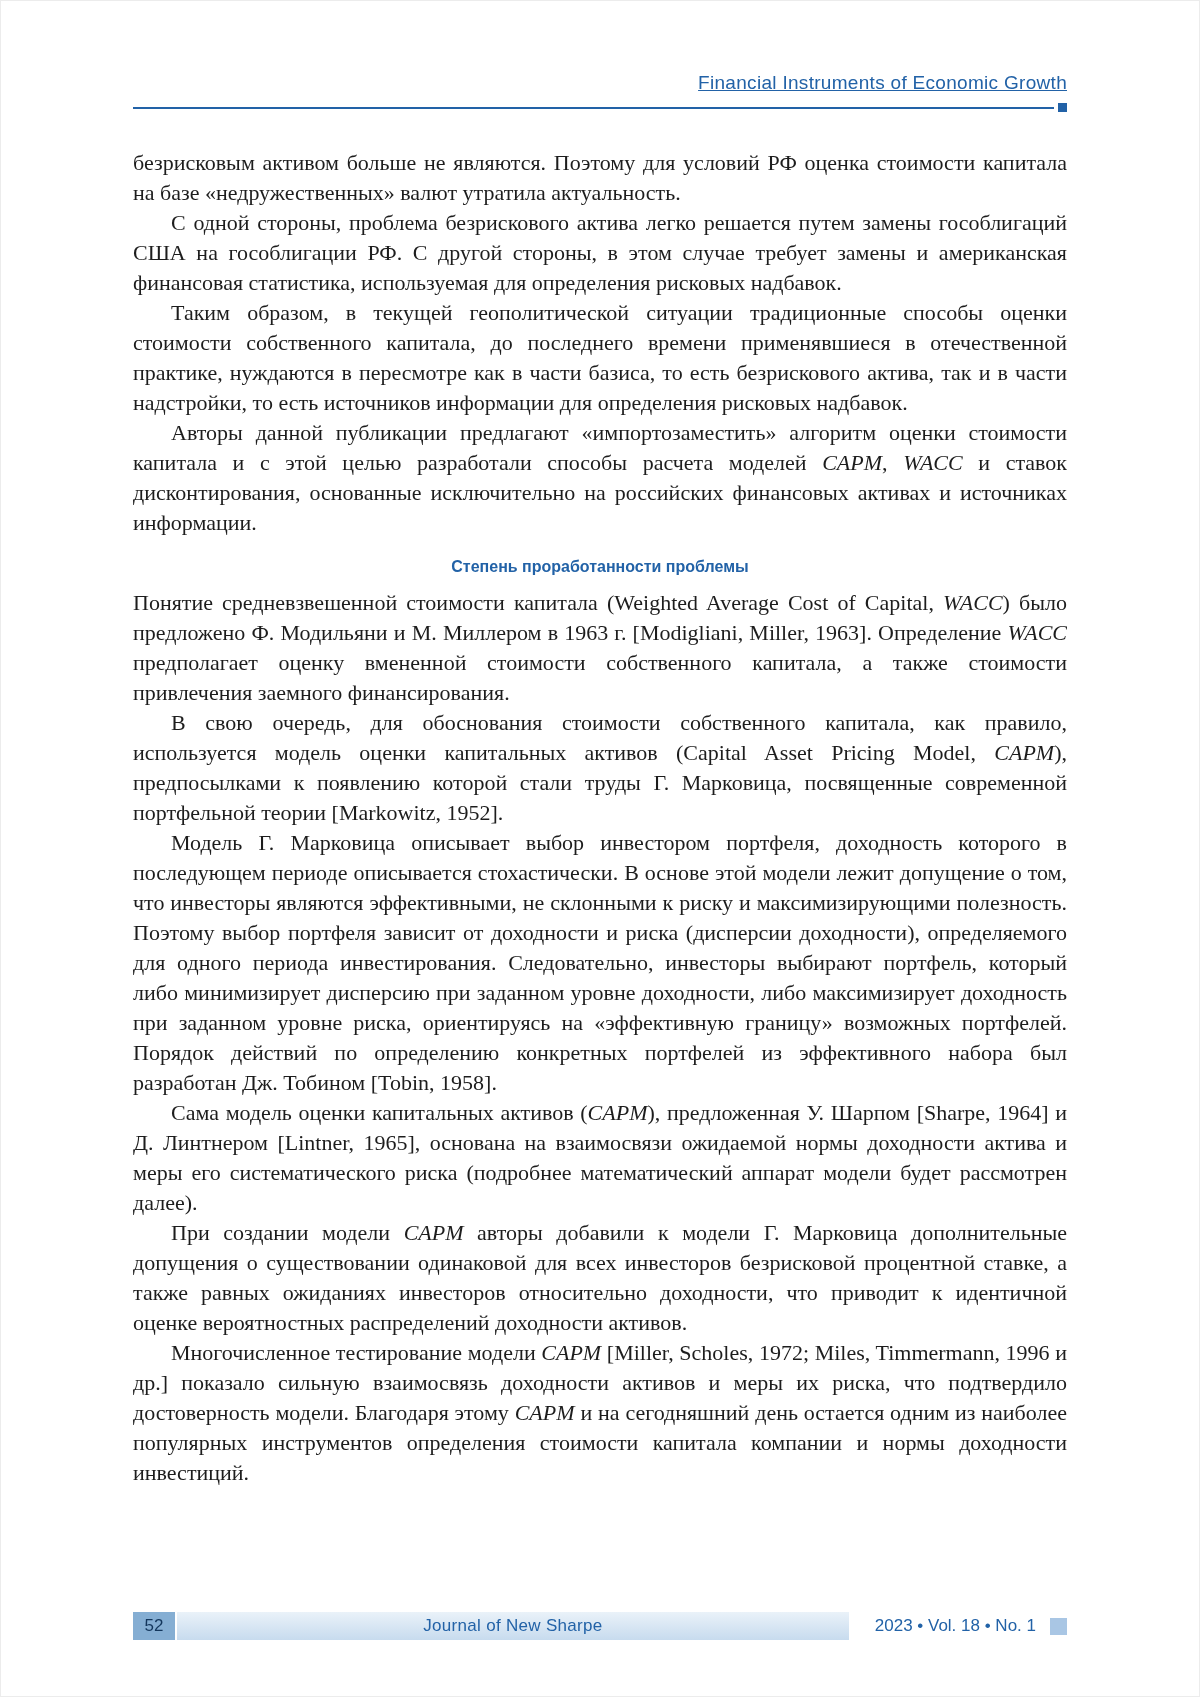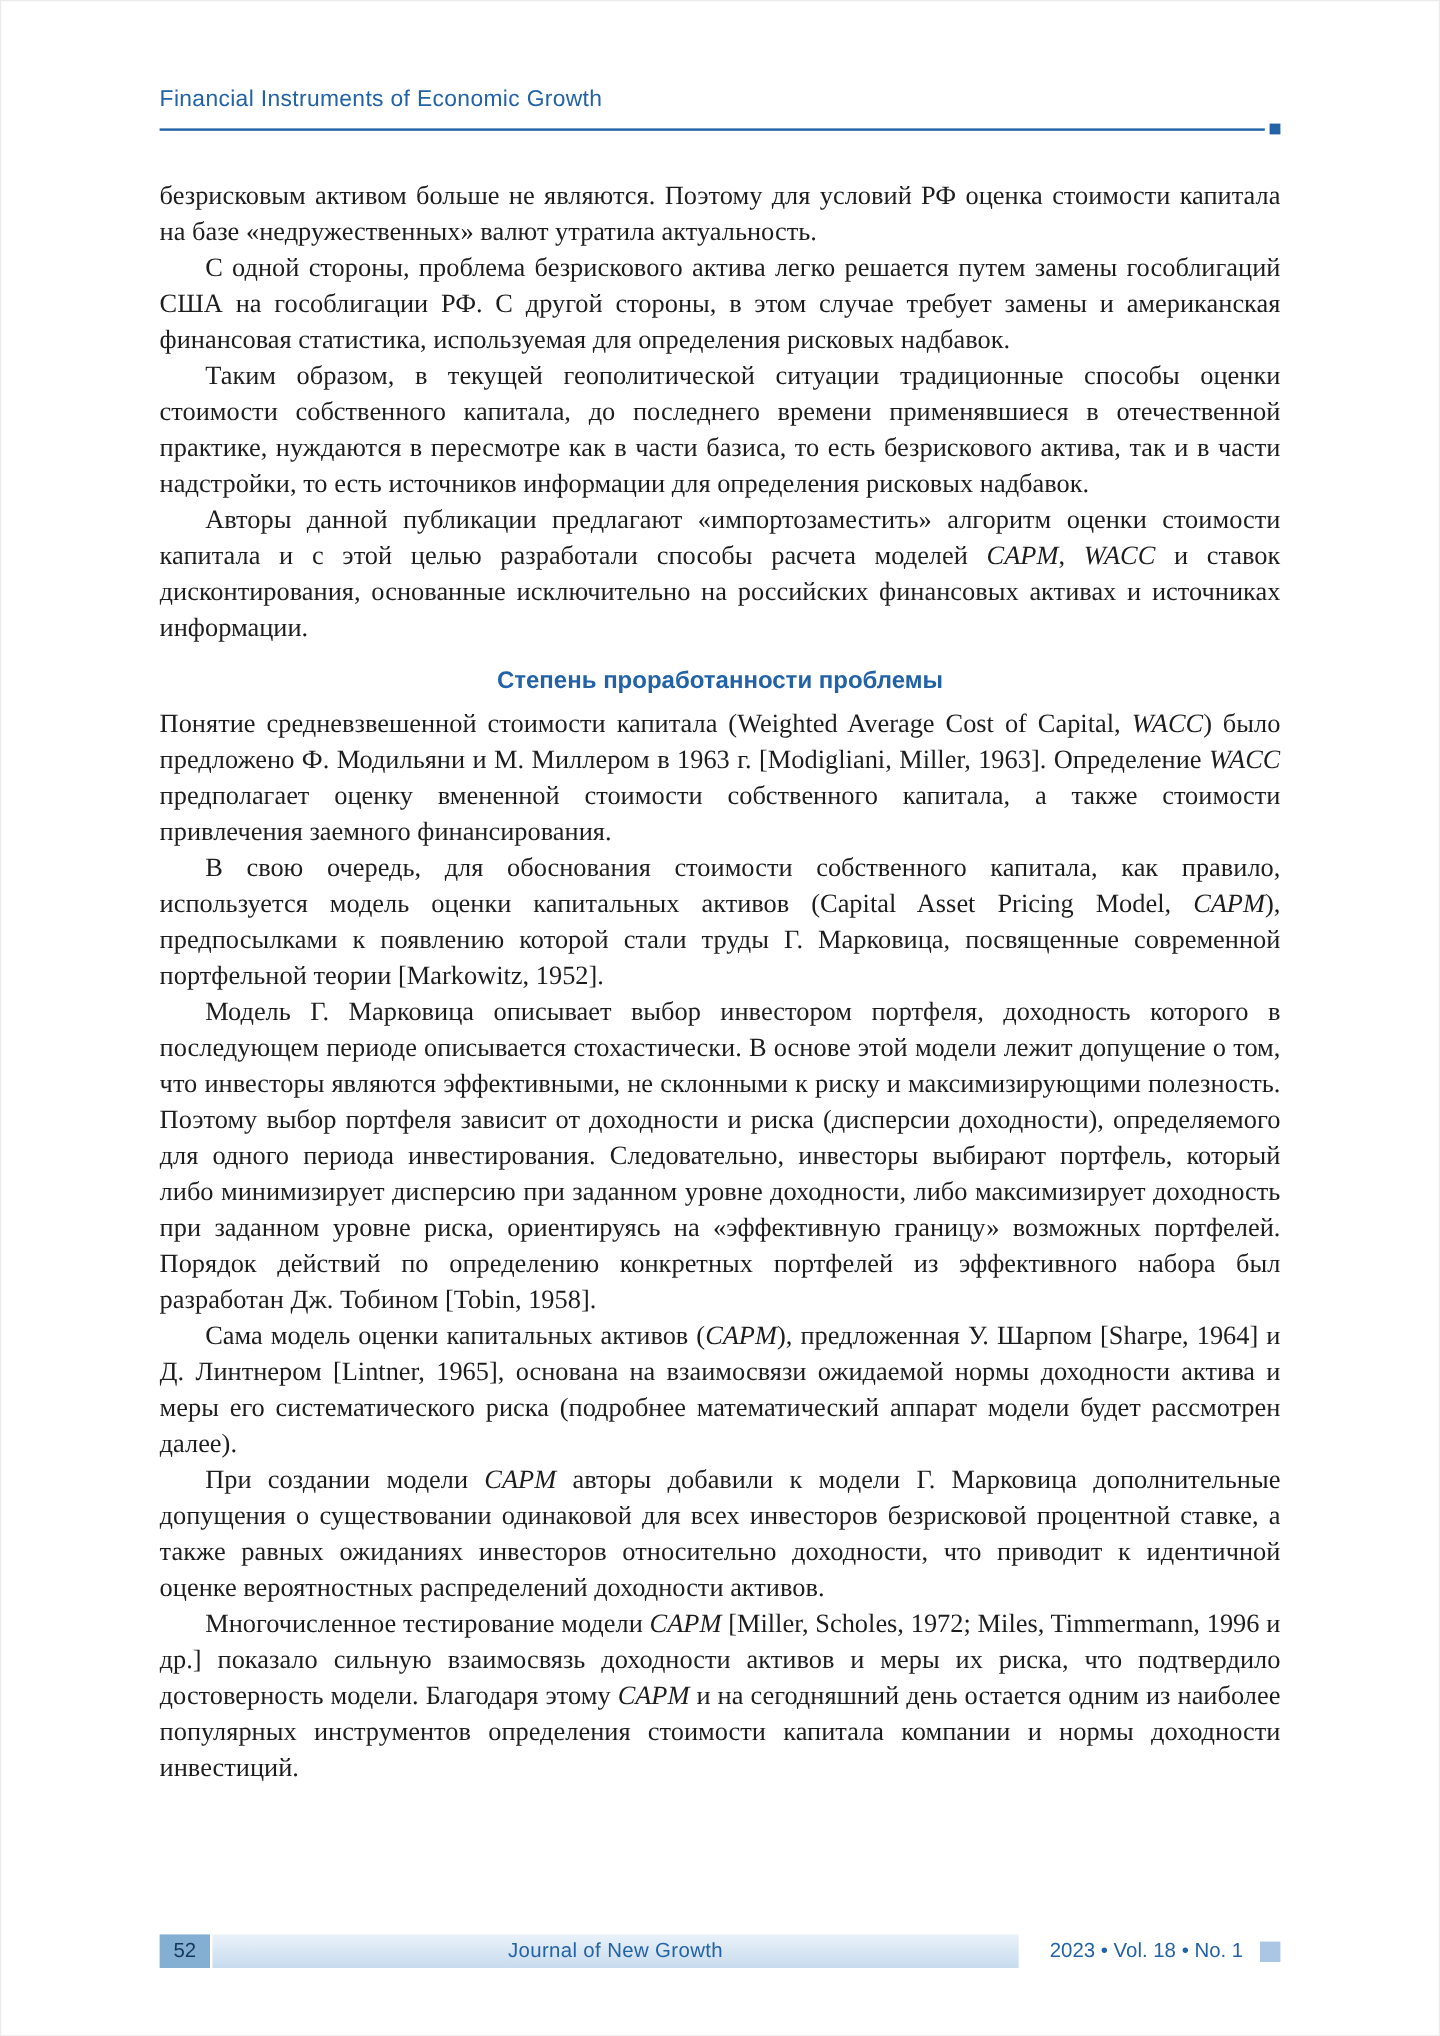--- a/index.html
+++ b/index.html
@@ -19,25 +19,26 @@
     background:#ffffff;
     overflow:hidden;
     box-shadow:inset 0 0 0 1px #ececec;
     font-family:"Liberation Serif", serif;
   }
   
   .running-head{
     position:absolute;top:72px;left:133px;right:133px;
   }
   .running-title{
-    text-align:left;
+    text-align:right;
     font-family:"Liberation Sans", sans-serif;
     font-size:19px;
     letter-spacing:.3px;
     color:var(--accent);
+    text-decoration:underline;
   }
   .head-rule{
     margin-top:9px;
     display:flex;align-items:center;
   }
   .rule-line{flex:1;height:2px;background:var(--accent);}
   .rule-square{width:9px;height:9px;background:var(--accent);margin-left:4px;flex:0 0 auto;}
   
   .body-text{
     position:absolute;top:148px;left:133px;right:133px;bottom:95px;
@@ -51,21 +52,21 @@
     text-indent:38px;
     hyphens:auto;
     -webkit-hyphens:auto;
   }
   .para.noindent{text-indent:0;}
   .section-heading{
     margin:16px 0 8px 0;
     text-align:center;
     font-family:"Liberation Sans", sans-serif;
     font-weight:700;
-    font-size:20px;
+    font-size:16px;
     line-height:26px;
     color:var(--accent);
   }
   
   .page-footer{
     position:absolute;left:133px;right:133px;top:1612px;height:28px;
     display:flex;align-items:stretch;
     font-family:"Liberation Sans", sans-serif;
     font-size:17px;
   }
@@ -123,19 +124,19 @@
     <p class="para">В свою очередь, для обоснования стоимости собственного капитала, как правило, используется модель оценки капитальных активов (Capital Asset Pricing Model, <i>CAPM</i>), предпосылками к появлению которой стали труды Г. Марковица, посвященные современной портфельной теории [Markowitz, 1952].</p>
     <p class="para">Модель Г. Марковица описывает выбор инвестором портфеля, доходность которого в последующем периоде описывается стохастически. В основе этой модели лежит допущение о том, что инвесторы являются эффективными, не склонными к риску и максимизирующими полезность. Поэтому выбор портфеля зависит от доходности и риска (дисперсии доходности), определяемого для одного периода инвестирования. Следовательно, инвесторы выбирают портфель, который либо минимизирует дисперсию при заданном уровне доходности, либо максимизирует доходность при заданном уровне риска, ориентируясь на «эффективную границу» возможных портфелей. Порядок действий по определению конкретных портфелей из эффективного набора был разработан Дж. Тобином [Tobin, 1958].</p>
     <p class="para">Сама модель оценки капитальных активов (<i>CAPM</i>), предложенная У. Шарпом [Sharpe, 1964] и Д. Линтнером [Lintner, 1965], основана на взаимосвязи ожидаемой нормы доходности актива и меры его систематического риска (подробнее математический аппарат модели будет рассмотрен далее).</p>
     <p class="para">При создании модели <i>CAPM</i> авторы добавили к модели Г. Марковица дополнительные допущения о существовании одинаковой для всех инвесторов безрисковой процентной ставке, а также равных ожиданиях инвесторов относительно доходности, что приводит к идентичной оценке вероятностных распределений доходности активов.</p>
     <p class="para">Многочисленное тестирование модели <i>CAPM</i> [Miller, Scholes, 1972; Miles, Timmermann, 1996 и др.] показало сильную взаимосвязь доходности активов и меры их риска, что подтвердило достоверность модели. Благодаря этому <i>CAPM</i> и на сегодняшний день остается одним из наиболее популярных инструментов определения стоимости капитала компании и нормы доходности инвестиций.</p>
   </main>
 
   <footer class="page-footer">
     <span class="page-num">52</span>
     <div class="footer-band">
-      <span class="journal-name">Journal of New Growth</span>
+      <span class="journal-name">Journal of New Sharpe</span>
     </div>
     <span class="issue-info">2023 • Vol. 18 • No. 1</span>
     <span class="footer-square"></span>
   </footer>
 
 </div>
 
 </body></html>

